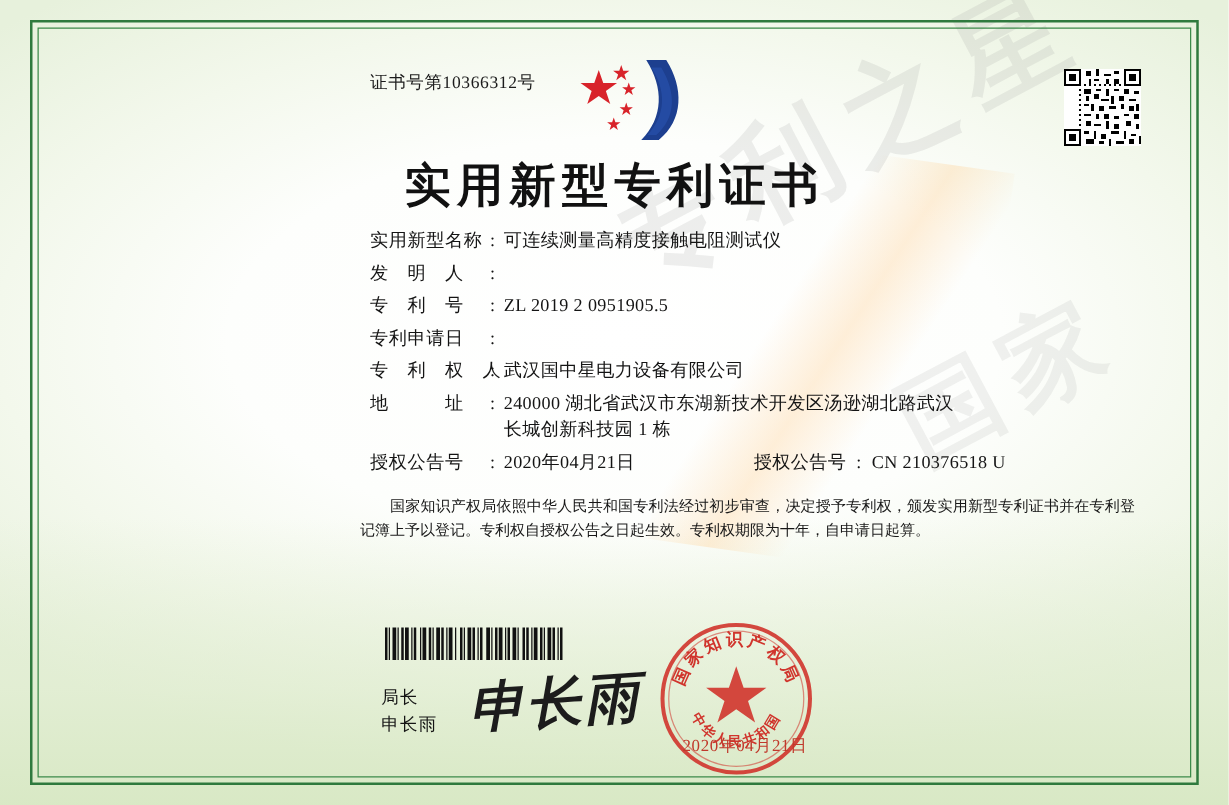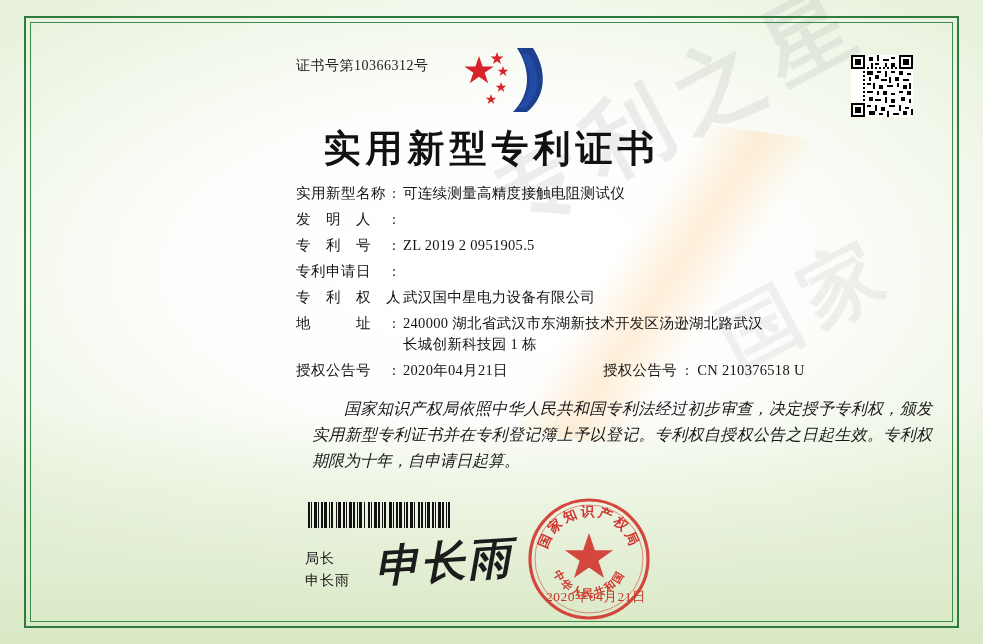--- a/index.html
+++ b/index.html
@@ -172,28 +172,27 @@
     flex: 0 0 200px;
   }
   .inline-right-label {
     flex: 0 0 auto;
     margin-right: 8px;
   }
 
   
   .paragraphs {
     position: absolute;
-    left: 312px;
+    left: 288px;
     top: 396px;
     width: 620px;
-    font-size: 16px;
+    font-size: 12px;
     line-height: 1.62;
     color: #171717;
     text-align: justify;
-    font-style: italic;
   }
   .paragraphs p {
     margin: 0 0 4px 0;
     text-indent: 2em;
   }
 
   
   .barcode {
     position: absolute;
     left: 308px;

